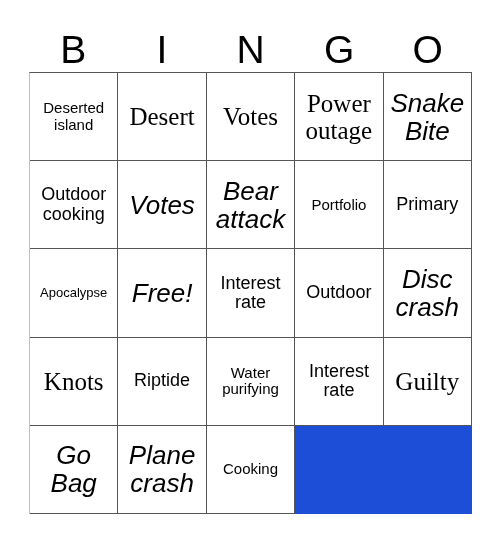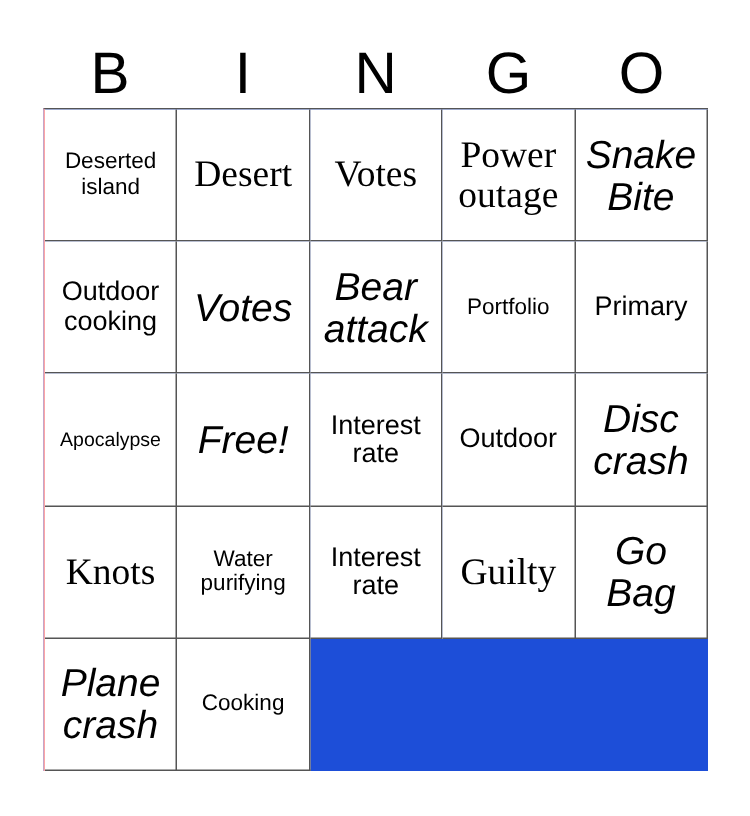--- a/index.html
+++ b/index.html
@@ -144,20 +144,23 @@
       <div class="cell">
         <span class="cell-text fs-md">Outdoor</span>
       </div>
       <div class="cell">
         <span class="cell-text fs-xxl">Disc crash</span>
       </div>
       <div class="cell">
         <span class="cell-text fs-xl">Knots</span>
       </div>
       <div class="cell">
+        <span class="cell-text fs-md">Riptide</span>
+      </div>
+      <div class="cell">
         <span class="cell-text fs-sm">Water purifying</span>
       </div>
       <div class="cell">
         <span class="cell-text fs-md">Interest rate</span>
       </div>
       <div class="cell">
         <span class="cell-text fs-xl">Guilty</span>
       </div>
       <div class="cell">
         <span class="cell-text fs-xxl">Go Bag</span>

